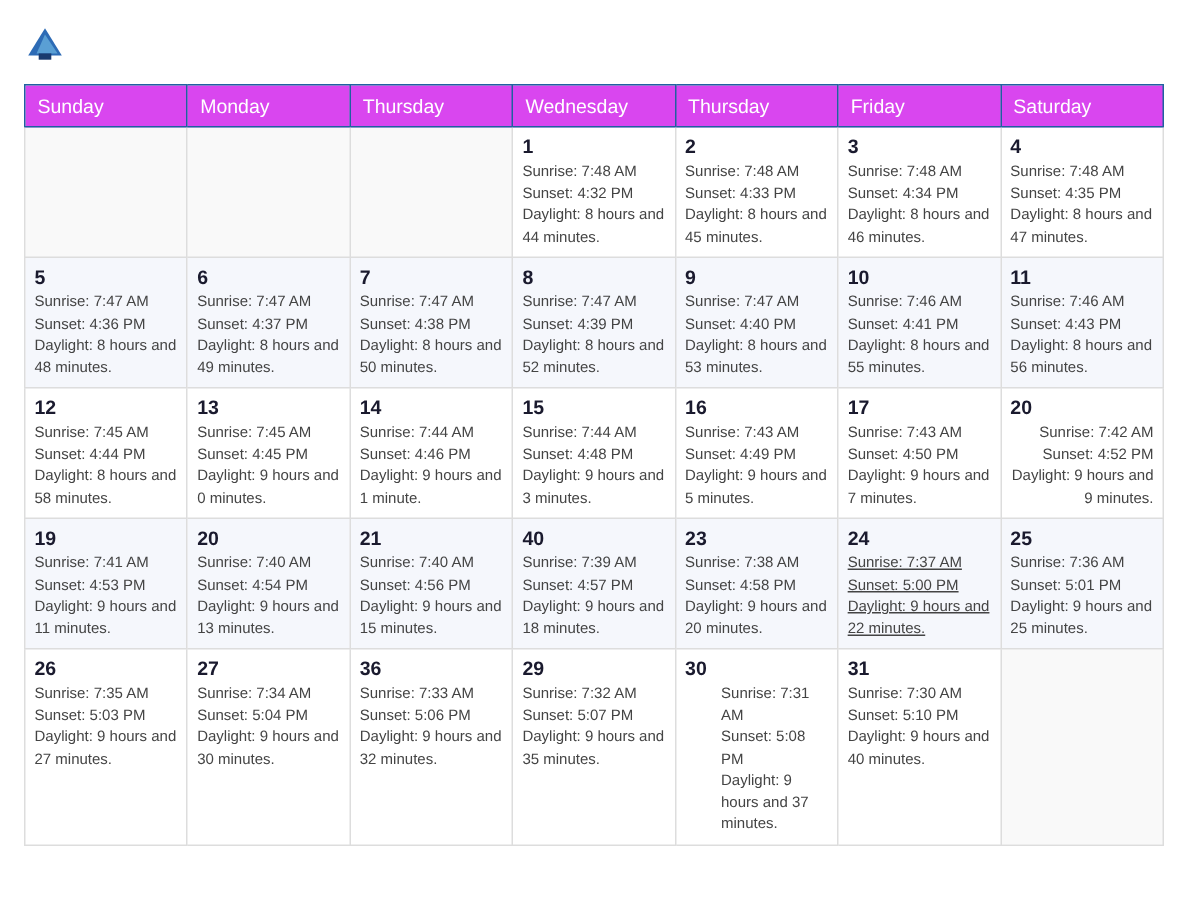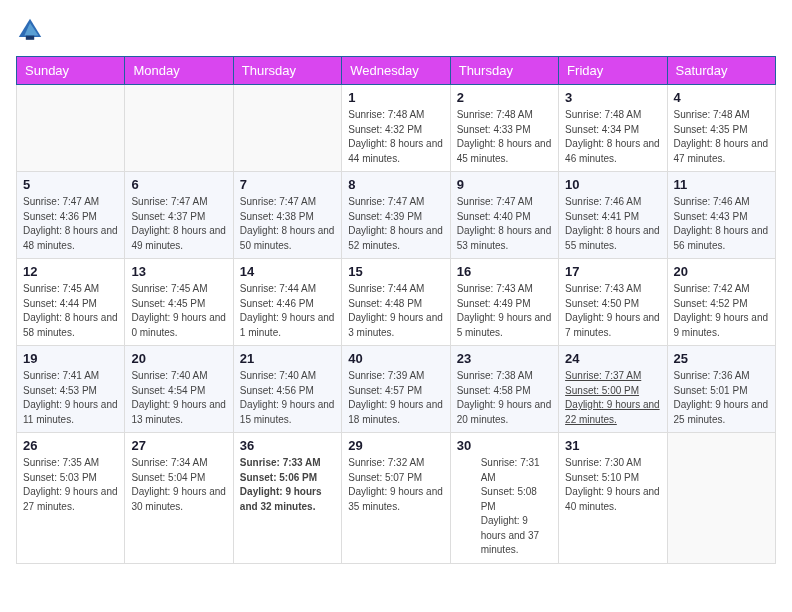--- a/index.html
+++ b/index.html
@@ -239,21 +239,21 @@
 Daylight: 9 hours and 5 minutes.</div>
         </td>
         <td>
           <span class="day-num">17</span>
           <div class="day-info" style="white-space: pre-line;">Sunrise: 7:43 AM
 Sunset: 4:50 PM
 Daylight: 9 hours and 7 minutes.</div>
         </td>
         <td>
           <span class="day-num">20</span>
-          <div class="day-info" style="white-space: pre-line;">Sunrise: 7:42 AM
+          <div class="day-info" style="white-space: pre-line; text-align: right;">Sunrise: 7:42 AM
 Sunset: 4:52 PM
 Daylight: 9 hours and 9 minutes.</div>
         </td>
       </tr>
       <tr>
         <td>
           <span class="day-num">19</span>
           <div class="day-info" style="white-space: pre-line;">Sunrise: 7:41 AM
 Sunset: 4:53 PM
 Daylight: 9 hours and 11 minutes.</div>
@@ -303,21 +303,21 @@
 Daylight: 9 hours and 27 minutes.</div>
         </td>
         <td>
           <span class="day-num">27</span>
           <div class="day-info" style="white-space: pre-line;">Sunrise: 7:34 AM
 Sunset: 5:04 PM
 Daylight: 9 hours and 30 minutes.</div>
         </td>
         <td>
           <span class="day-num">36</span>
-          <div class="day-info" style="white-space: pre-line; font-weight: bold;">Sunrise: 7:33 AM
+          <div class="day-info" style="white-space: pre-line;">Sunrise: 7:33 AM
 Sunset: 5:06 PM
 Daylight: 9 hours and 32 minutes.</div>
         </td>
         <td>
           <span class="day-num">29</span>
           <div class="day-info" style="white-space: pre-line;">Sunrise: 7:32 AM
 Sunset: 5:07 PM
 Daylight: 9 hours and 35 minutes.</div>
         </td>
         <td>

